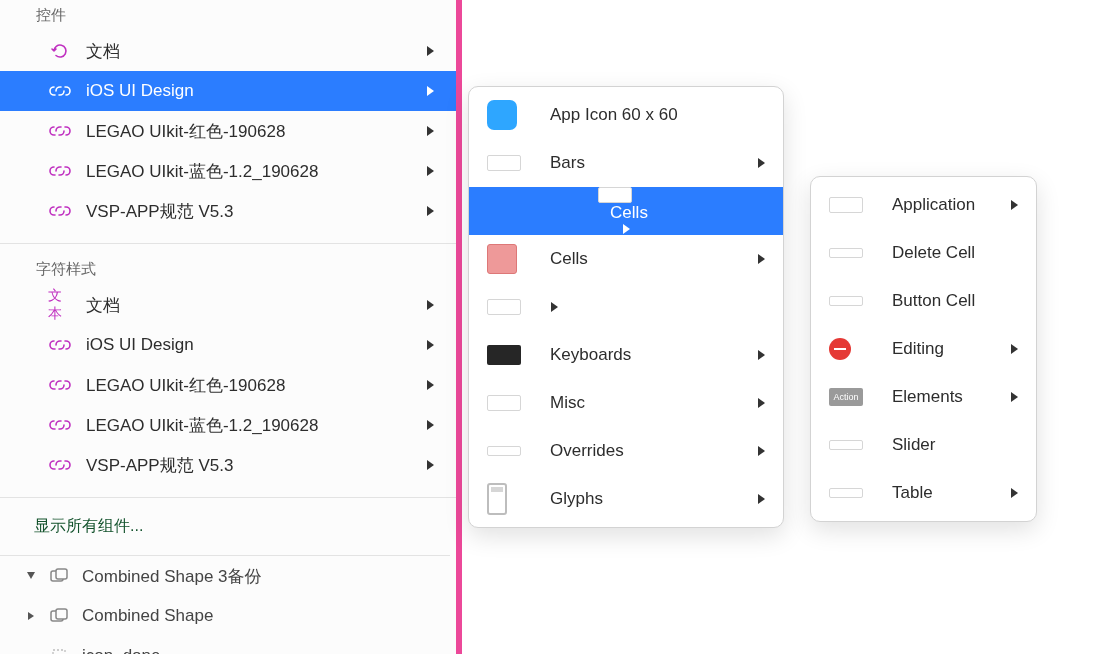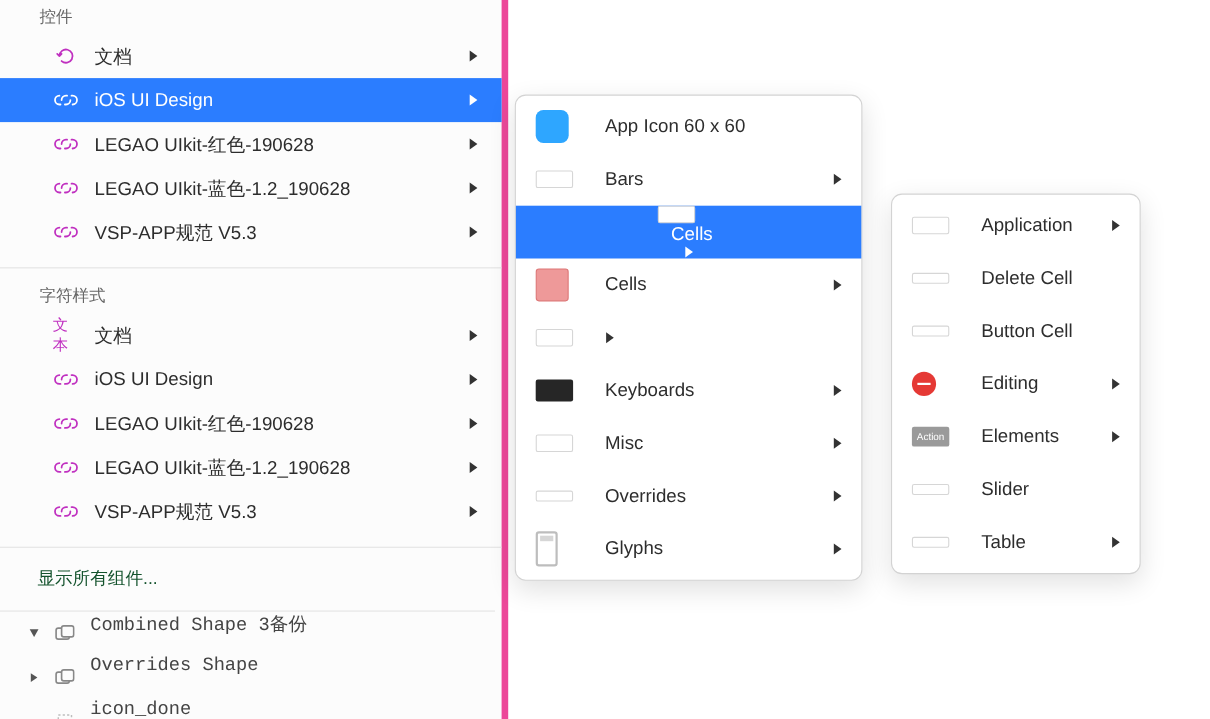--- a/index.html
+++ b/index.html
@@ -75,25 +75,25 @@
   
   .layers {
     position: absolute;
     left: 0;
     top: 555px;
     width: 450px;
     border-top: 1px solid #e3e3e3;
   }
   .layer-row {
     display: flex;
+    align-items: center;
     height: 40px;
     padding-left: 26px;
     font-size: 17px;
     color: #444;
-    font-family: Liberation Mono, monospace;
   }
   .layer-row .tri {
     width: 14px;
     margin-right: 8px;
     display:flex;
     align-items:center;
   }
   .layer-row .glyph {
     width: 22px;
     margin-right: 12px;
@@ -350,21 +350,21 @@
       <svg width="10" height="10" viewBox="0 0 10 10">
           <path d="M2 1 L8 5 L2 9 Z" fill="#555"></path>
         </svg>
     </span>
     <span class="glyph">
       <svg width="18" height="16" viewBox="0 0 18 16">
           <rect x="1" y="3" width="12" height="10" rx="2" fill="none" stroke="#888" stroke-width="1.5"></rect>
           <rect x="6" y="1" width="11" height="10" rx="2" fill="#fcfcfc" stroke="#888" stroke-width="1.5"></rect>
         </svg>
     </span>
-    <span>Overrides Shape</span>
+    <span>Combined Shape</span>
   </div>
   <div class="layer-row" style="padding-left:48px;">
     <span class="glyph">
       <svg width="16" height="16" viewBox="0 0 16 16">
           <rect x="2" y="2" width="12" height="12" fill="none" stroke="#bdbdbd" stroke-dasharray="2 2" stroke-width="1.3"></rect>
         </svg>
     </span>
     <span>icon_done</span>
   </div>
 </div>

